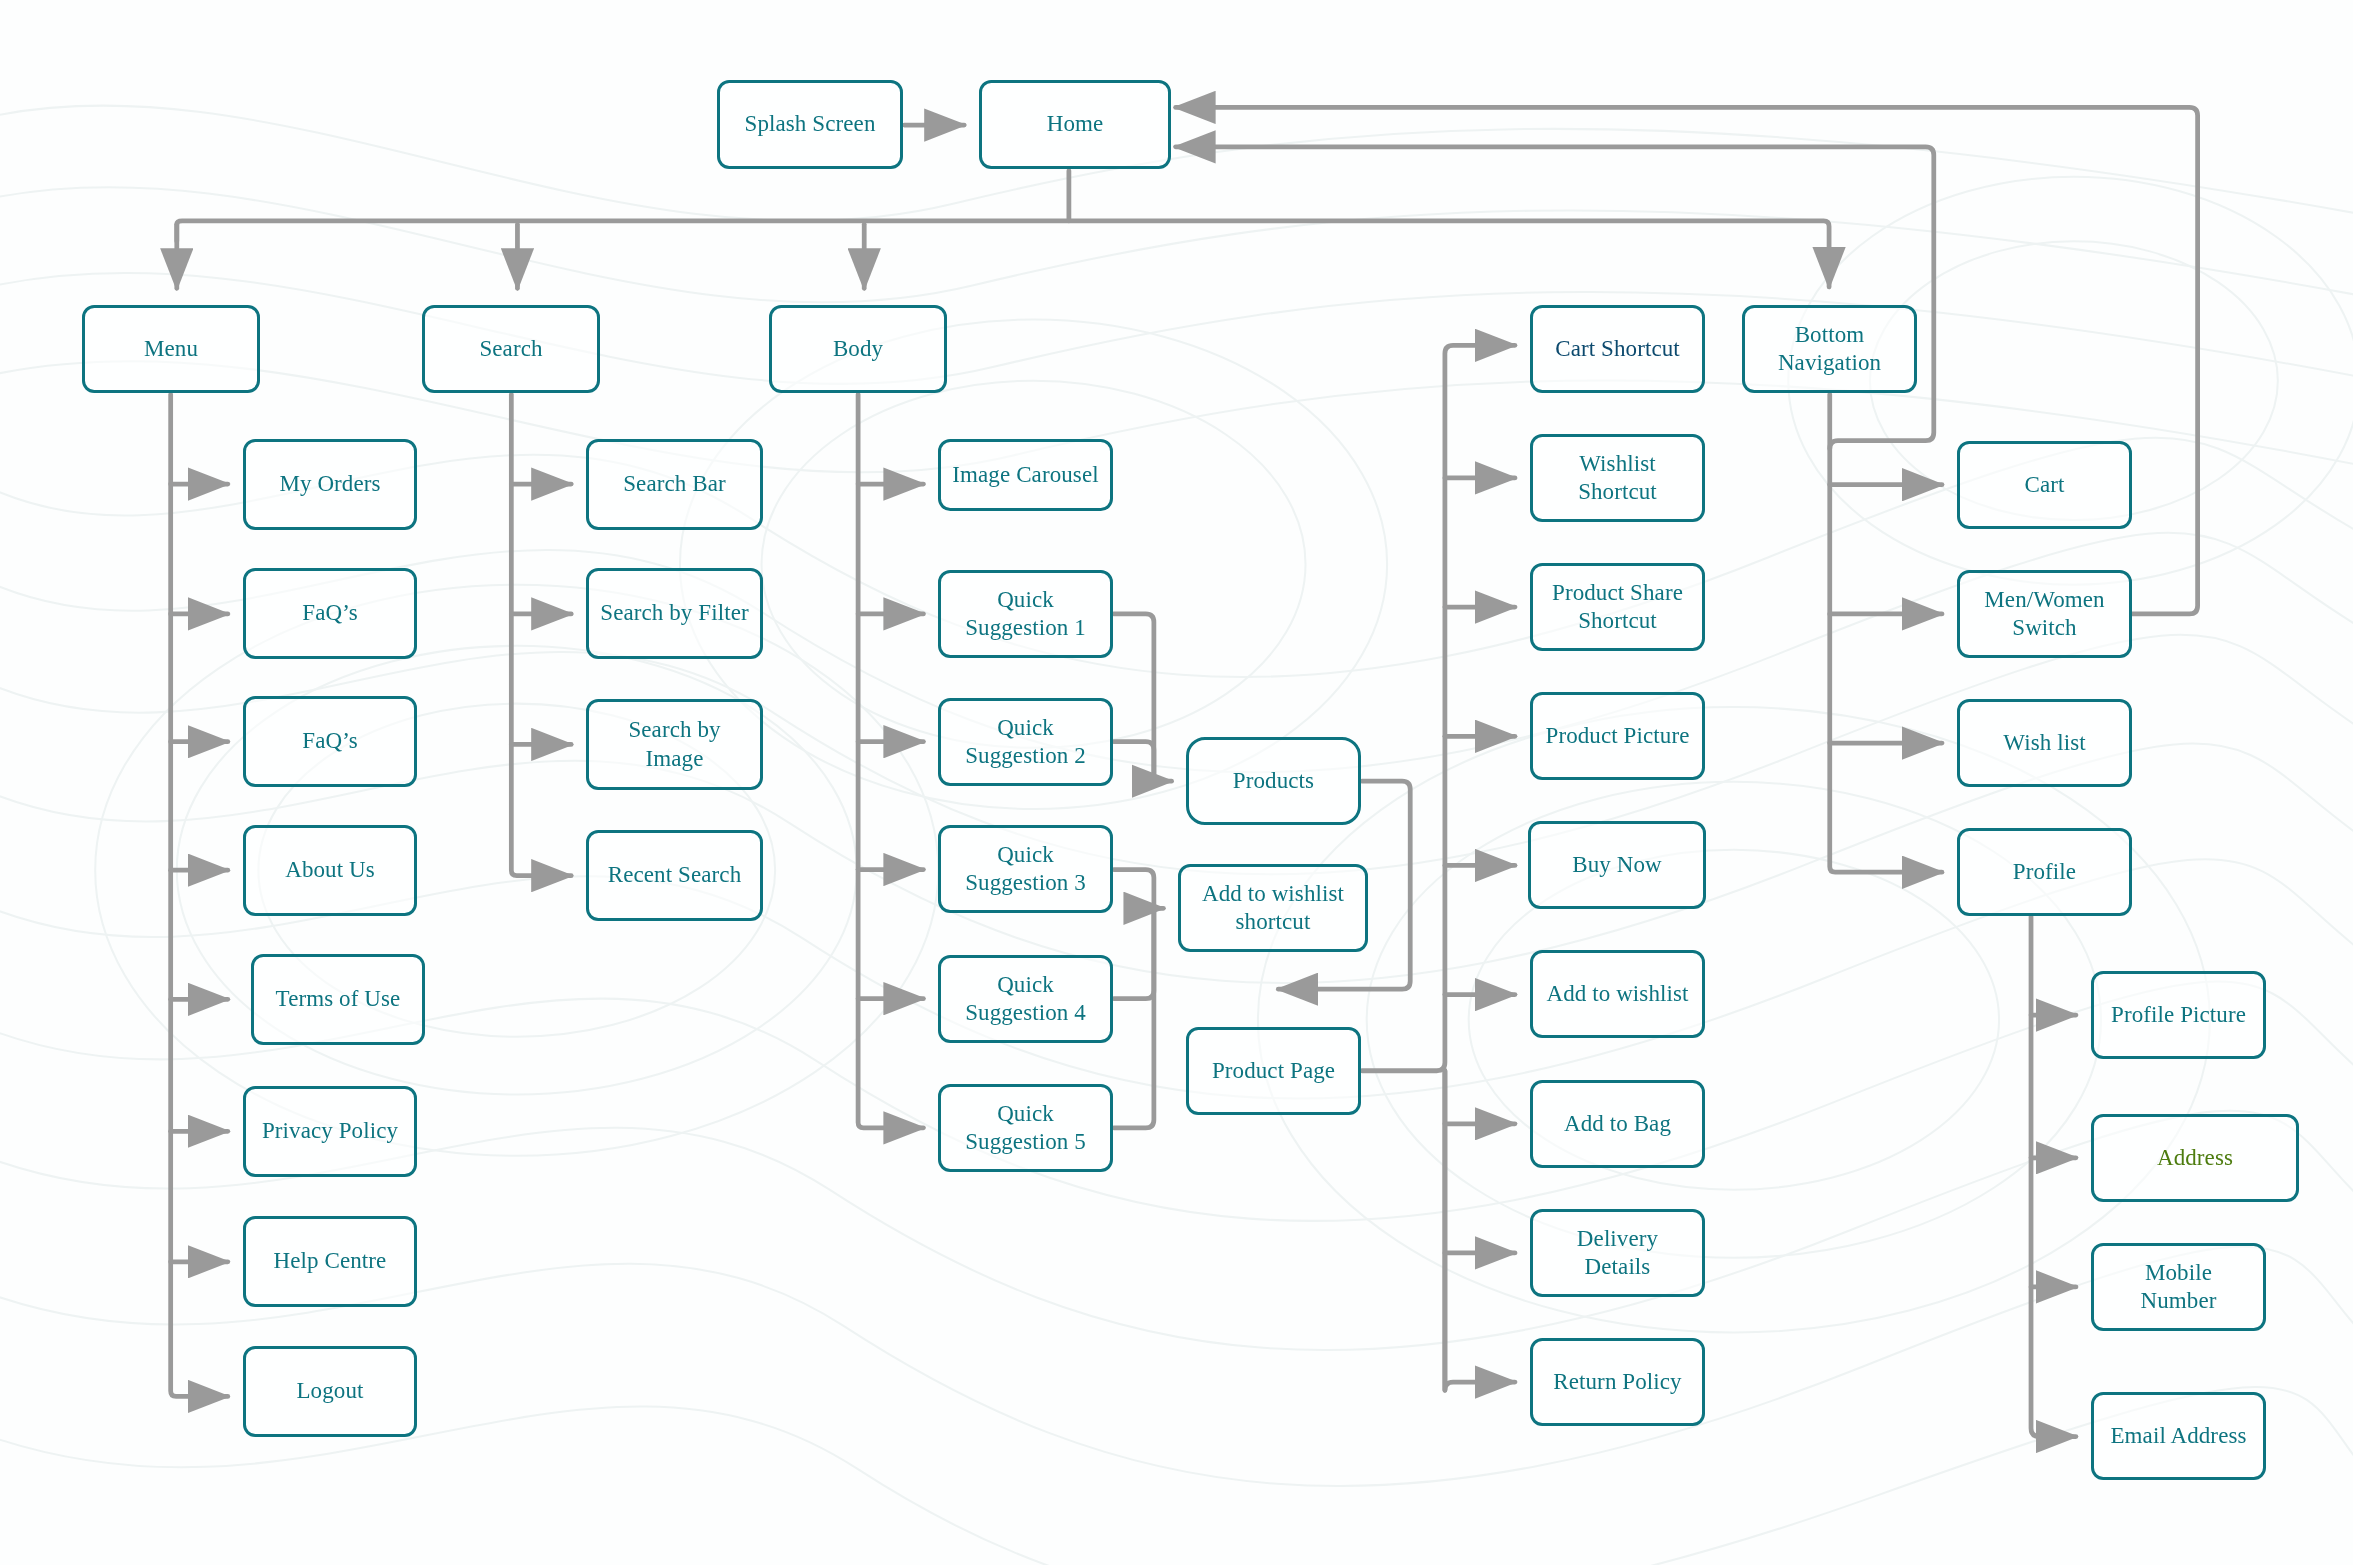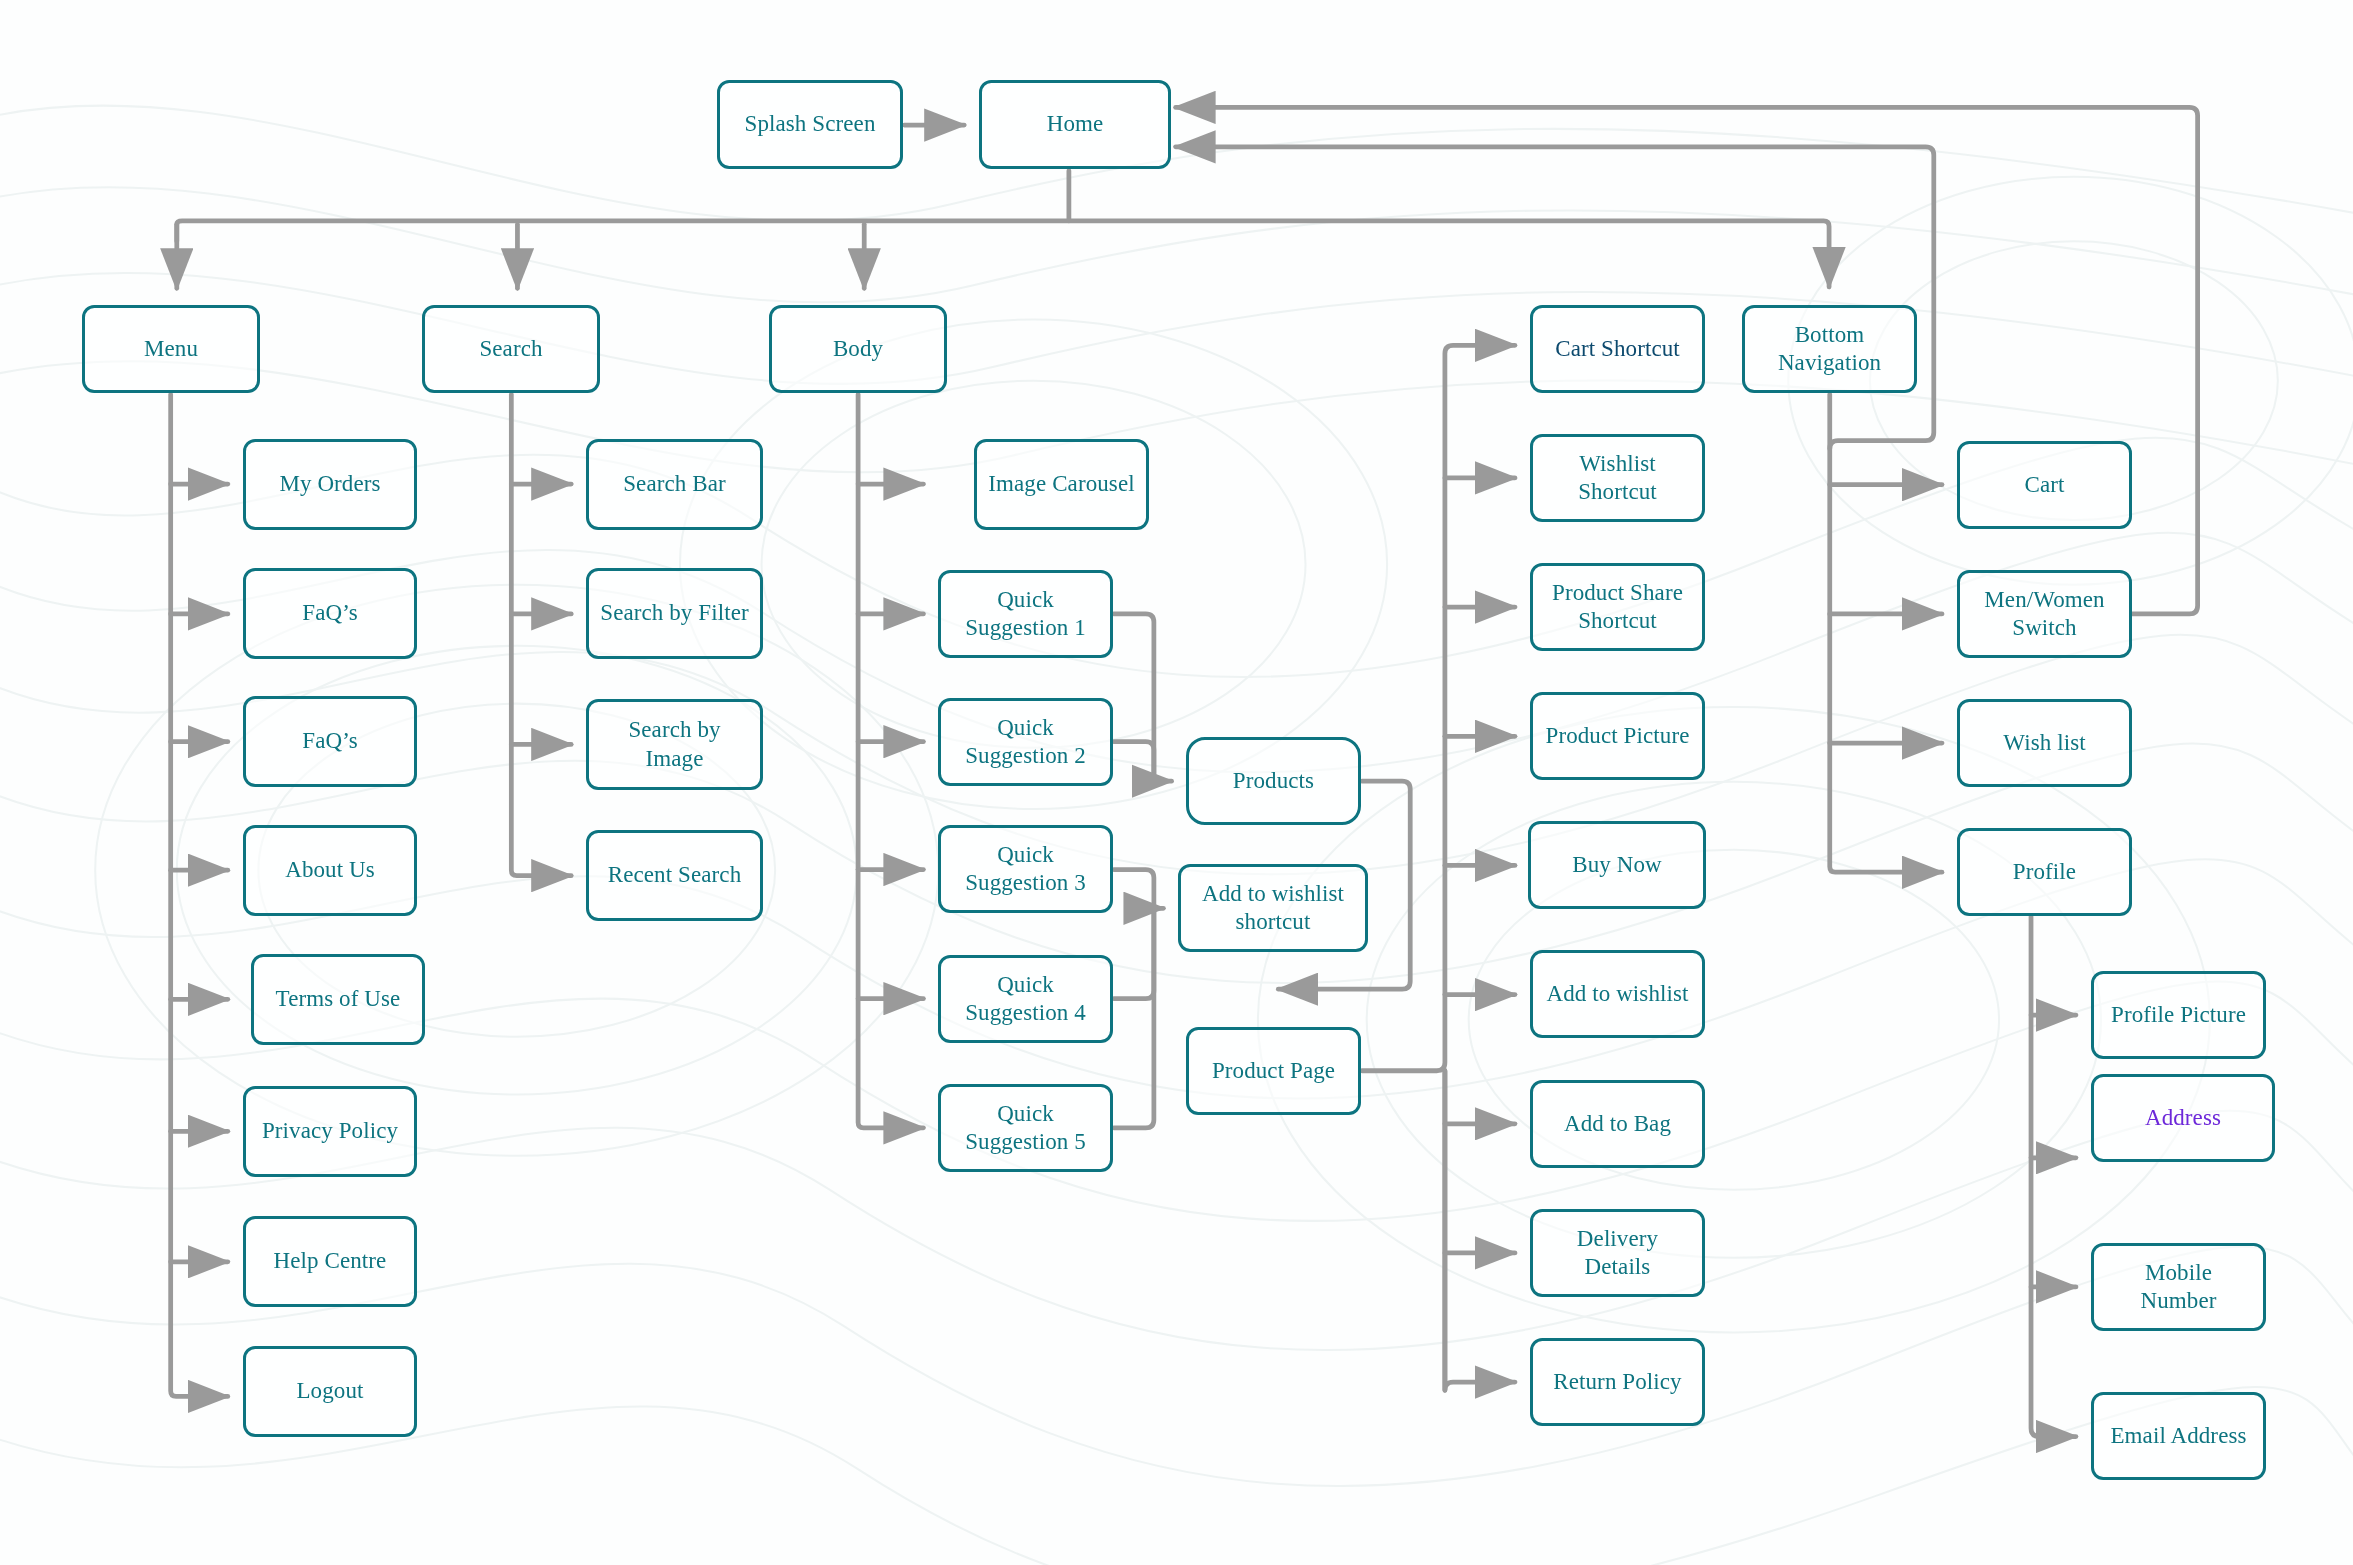--- a/index.html
+++ b/index.html
@@ -185,21 +185,21 @@
   <div class="node" style="left: 586px; top: 568px; width: 177px; height: 91px; border-color: rgb(13, 116, 128); color: rgb(13, 116, 128);">
       <span class="lbl">Search by Filter</span>
     </div>
   <div class="node" style="left: 586px; top: 699px; width: 177px; height: 91px; border-color: rgb(13, 116, 128); color: rgb(13, 116, 128);">
       <span class="lbl">Search by
 Image</span>
     </div>
   <div class="node" style="left: 586px; top: 830px; width: 177px; height: 91px; border-color: rgb(13, 116, 128); color: rgb(13, 116, 128);">
       <span class="lbl">Recent Search</span>
     </div>
-  <div class="node" style="left: 938px; top: 439px; width: 175px; height: 91px; border-color: rgb(13, 116, 128); color: rgb(13, 116, 128); margin-left: 36px;">
+  <div class="node" style="left: 938px; top: 439px; width: 175px; height: 72px; border-color: rgb(13, 116, 128); color: rgb(13, 116, 128);">
       <span class="lbl">Image Carousel</span>
     </div>
   <div class="node" style="left: 938px; top: 570px; width: 175px; height: 88px; border-color: rgb(13, 116, 128); color: rgb(13, 116, 128);">
       <span class="lbl">Quick
 Suggestion 1</span>
     </div>
   <div class="node" style="left: 938px; top: 698px; width: 175px; height: 88px; border-color: rgb(13, 116, 128); color: rgb(13, 116, 128);">
       <span class="lbl">Quick
 Suggestion 2</span>
     </div>
@@ -268,21 +268,21 @@
     </div>
   <div class="node" style="left: 1957px; top: 699px; width: 175px; height: 88px; border-color: rgb(13, 116, 128); color: rgb(13, 116, 128);">
       <span class="lbl">Wish list</span>
     </div>
   <div class="node" style="left: 1957px; top: 828px; width: 175px; height: 88px; border-color: rgb(13, 116, 128); color: rgb(13, 116, 128);">
       <span class="lbl">Profile</span>
     </div>
   <div class="node" style="left: 2091px; top: 971px; width: 175px; height: 88px; border-color: rgb(13, 116, 128); color: rgb(13, 116, 128);">
       <span class="lbl">Profile Picture</span>
     </div>
-  <div class="node" style="left: 2091px; top: 1074px; width: 184px; height: 88px; border-color: rgb(13, 116, 128); color: #6d28d9;">
+  <div class="node" style="left: 2091px; top: 1114px; width: 208px; height: 88px; border-color: rgb(13, 116, 128); color: #4d7c0f;">
       <span class="lbl">Address</span>
     </div>
   <div class="node" style="left: 2091px; top: 1243px; width: 175px; height: 88px; border-color: rgb(13, 116, 128); color: rgb(13, 116, 128);">
       <span class="lbl">Mobile
 Number</span>
     </div>
   <div class="node" style="left: 2091px; top: 1392px; width: 175px; height: 88px; border-color: rgb(13, 116, 128); color: rgb(13, 116, 128);">
       <span class="lbl">Email Address</span>
     </div>
 

